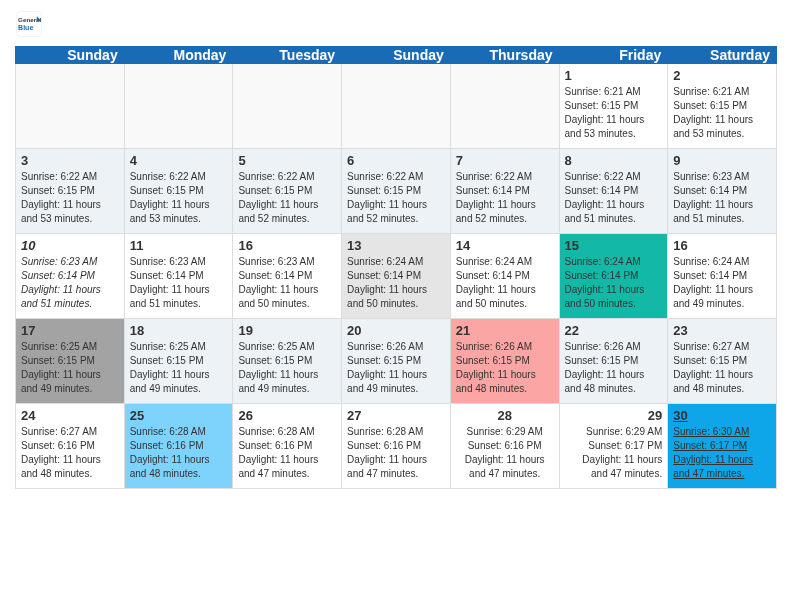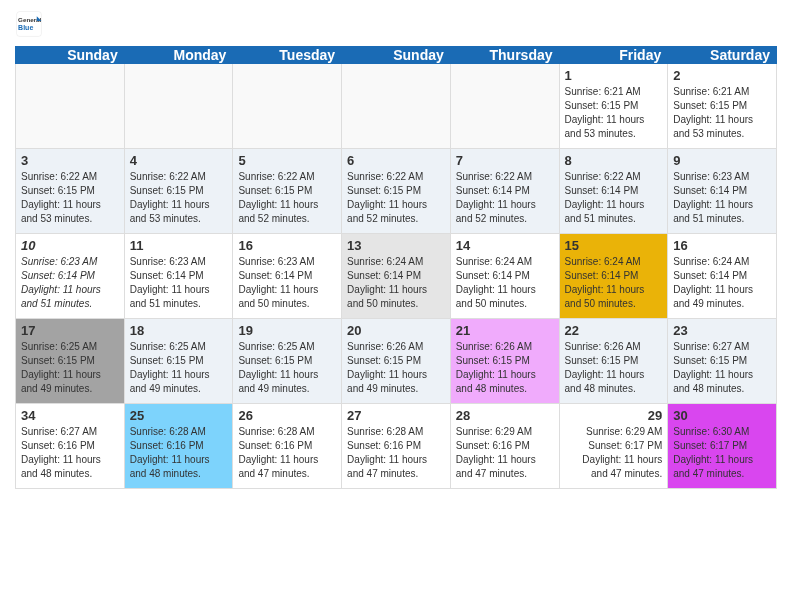--- a/index.html
+++ b/index.html
@@ -185,21 +185,21 @@
             <div class="day-info">Sunrise: 6:23 AM<br>Sunset: 6:14 PM<br>Daylight: 11 hours<br>and 50 minutes.</div>
           </td>
           <td style="background: #e5e5e5; margin-top: 44px;">
             <span class="day-number">13</span>
             <div class="day-info">Sunrise: 6:24 AM<br>Sunset: 6:14 PM<br>Daylight: 11 hours<br>and 50 minutes.</div>
           </td>
           <td style="background: rgb(255, 255, 255);">
             <span class="day-number">14</span>
             <div class="day-info">Sunrise: 6:24 AM<br>Sunset: 6:14 PM<br>Daylight: 11 hours<br>and 50 minutes.</div>
           </td>
-          <td style="background: #eab308;">
+          <td style="background: #14b8a6;">
             <span class="day-number">15</span>
             <div class="day-info">Sunrise: 6:24 AM<br>Sunset: 6:14 PM<br>Daylight: 11 hours<br>and 50 minutes.</div>
           </td>
           <td style="background: rgb(255, 255, 255);">
             <span class="day-number">16</span>
             <div class="day-info">Sunrise: 6:24 AM<br>Sunset: 6:14 PM<br>Daylight: 11 hours<br>and 49 minutes.</div>
           </td>
         </tr>
         <tr>
           <td style="background: #a3a3a3;">
@@ -211,58 +211,58 @@
             <div class="day-info">Sunrise: 6:25 AM<br>Sunset: 6:15 PM<br>Daylight: 11 hours<br>and 49 minutes.</div>
           </td>
           <td style="background: rgb(237, 242, 247);">
             <span class="day-number">19</span>
             <div class="day-info">Sunrise: 6:25 AM<br>Sunset: 6:15 PM<br>Daylight: 11 hours<br>and 49 minutes.</div>
           </td>
           <td style="background: rgb(237, 242, 247);">
             <span class="day-number">20</span>
             <div class="day-info">Sunrise: 6:26 AM<br>Sunset: 6:15 PM<br>Daylight: 11 hours<br>and 49 minutes.</div>
           </td>
-          <td style="background: #f0abfc;">
+          <td style="background: #fca5a5;">
             <span class="day-number">21</span>
             <div class="day-info">Sunrise: 6:26 AM<br>Sunset: 6:15 PM<br>Daylight: 11 hours<br>and 48 minutes.</div>
           </td>
           <td style="background: rgb(237, 242, 247);">
             <span class="day-number">22</span>
             <div class="day-info">Sunrise: 6:26 AM<br>Sunset: 6:15 PM<br>Daylight: 11 hours<br>and 48 minutes.</div>
           </td>
           <td style="background: rgb(237, 242, 247);">
             <span class="day-number">23</span>
             <div class="day-info">Sunrise: 6:27 AM<br>Sunset: 6:15 PM<br>Daylight: 11 hours<br>and 48 minutes.</div>
           </td>
         </tr>
         <tr>
           <td style="background: rgb(255, 255, 255);">
-            <span class="day-number">34</span>
+            <span class="day-number">24</span>
             <div class="day-info">Sunrise: 6:27 AM<br>Sunset: 6:16 PM<br>Daylight: 11 hours<br>and 48 minutes.</div>
           </td>
           <td style="background: #7dd3fc;">
             <span class="day-number">25</span>
             <div class="day-info">Sunrise: 6:28 AM<br>Sunset: 6:16 PM<br>Daylight: 11 hours<br>and 48 minutes.</div>
           </td>
           <td style="background: rgb(255, 255, 255);">
             <span class="day-number">26</span>
             <div class="day-info">Sunrise: 6:28 AM<br>Sunset: 6:16 PM<br>Daylight: 11 hours<br>and 47 minutes.</div>
           </td>
           <td style="background: rgb(255, 255, 255);">
             <span class="day-number">27</span>
             <div class="day-info">Sunrise: 6:28 AM<br>Sunset: 6:16 PM<br>Daylight: 11 hours<br>and 47 minutes.</div>
           </td>
-          <td style="background: rgb(255, 255, 255);">
+          <td style="background: rgb(255, 255, 255); text-align: center;">
             <span class="day-number">28</span>
             <div class="day-info">Sunrise: 6:29 AM<br>Sunset: 6:16 PM<br>Daylight: 11 hours<br>and 47 minutes.</div>
           </td>
           <td style="background: rgb(255, 255, 255); text-align: right;">
             <span class="day-number">29</span>
             <div class="day-info">Sunrise: 6:29 AM<br>Sunset: 6:17 PM<br>Daylight: 11 hours<br>and 47 minutes.</div>
           </td>
-          <td style="background: #d946ef;">
+          <td style="background: #0ea5e9; text-decoration: underline;">
             <span class="day-number">30</span>
             <div class="day-info">Sunrise: 6:30 AM<br>Sunset: 6:17 PM<br>Daylight: 11 hours<br>and 47 minutes.</div>
           </td>
         </tr>
       </tbody>
   </table>
 </div>
 
 </body></html>

